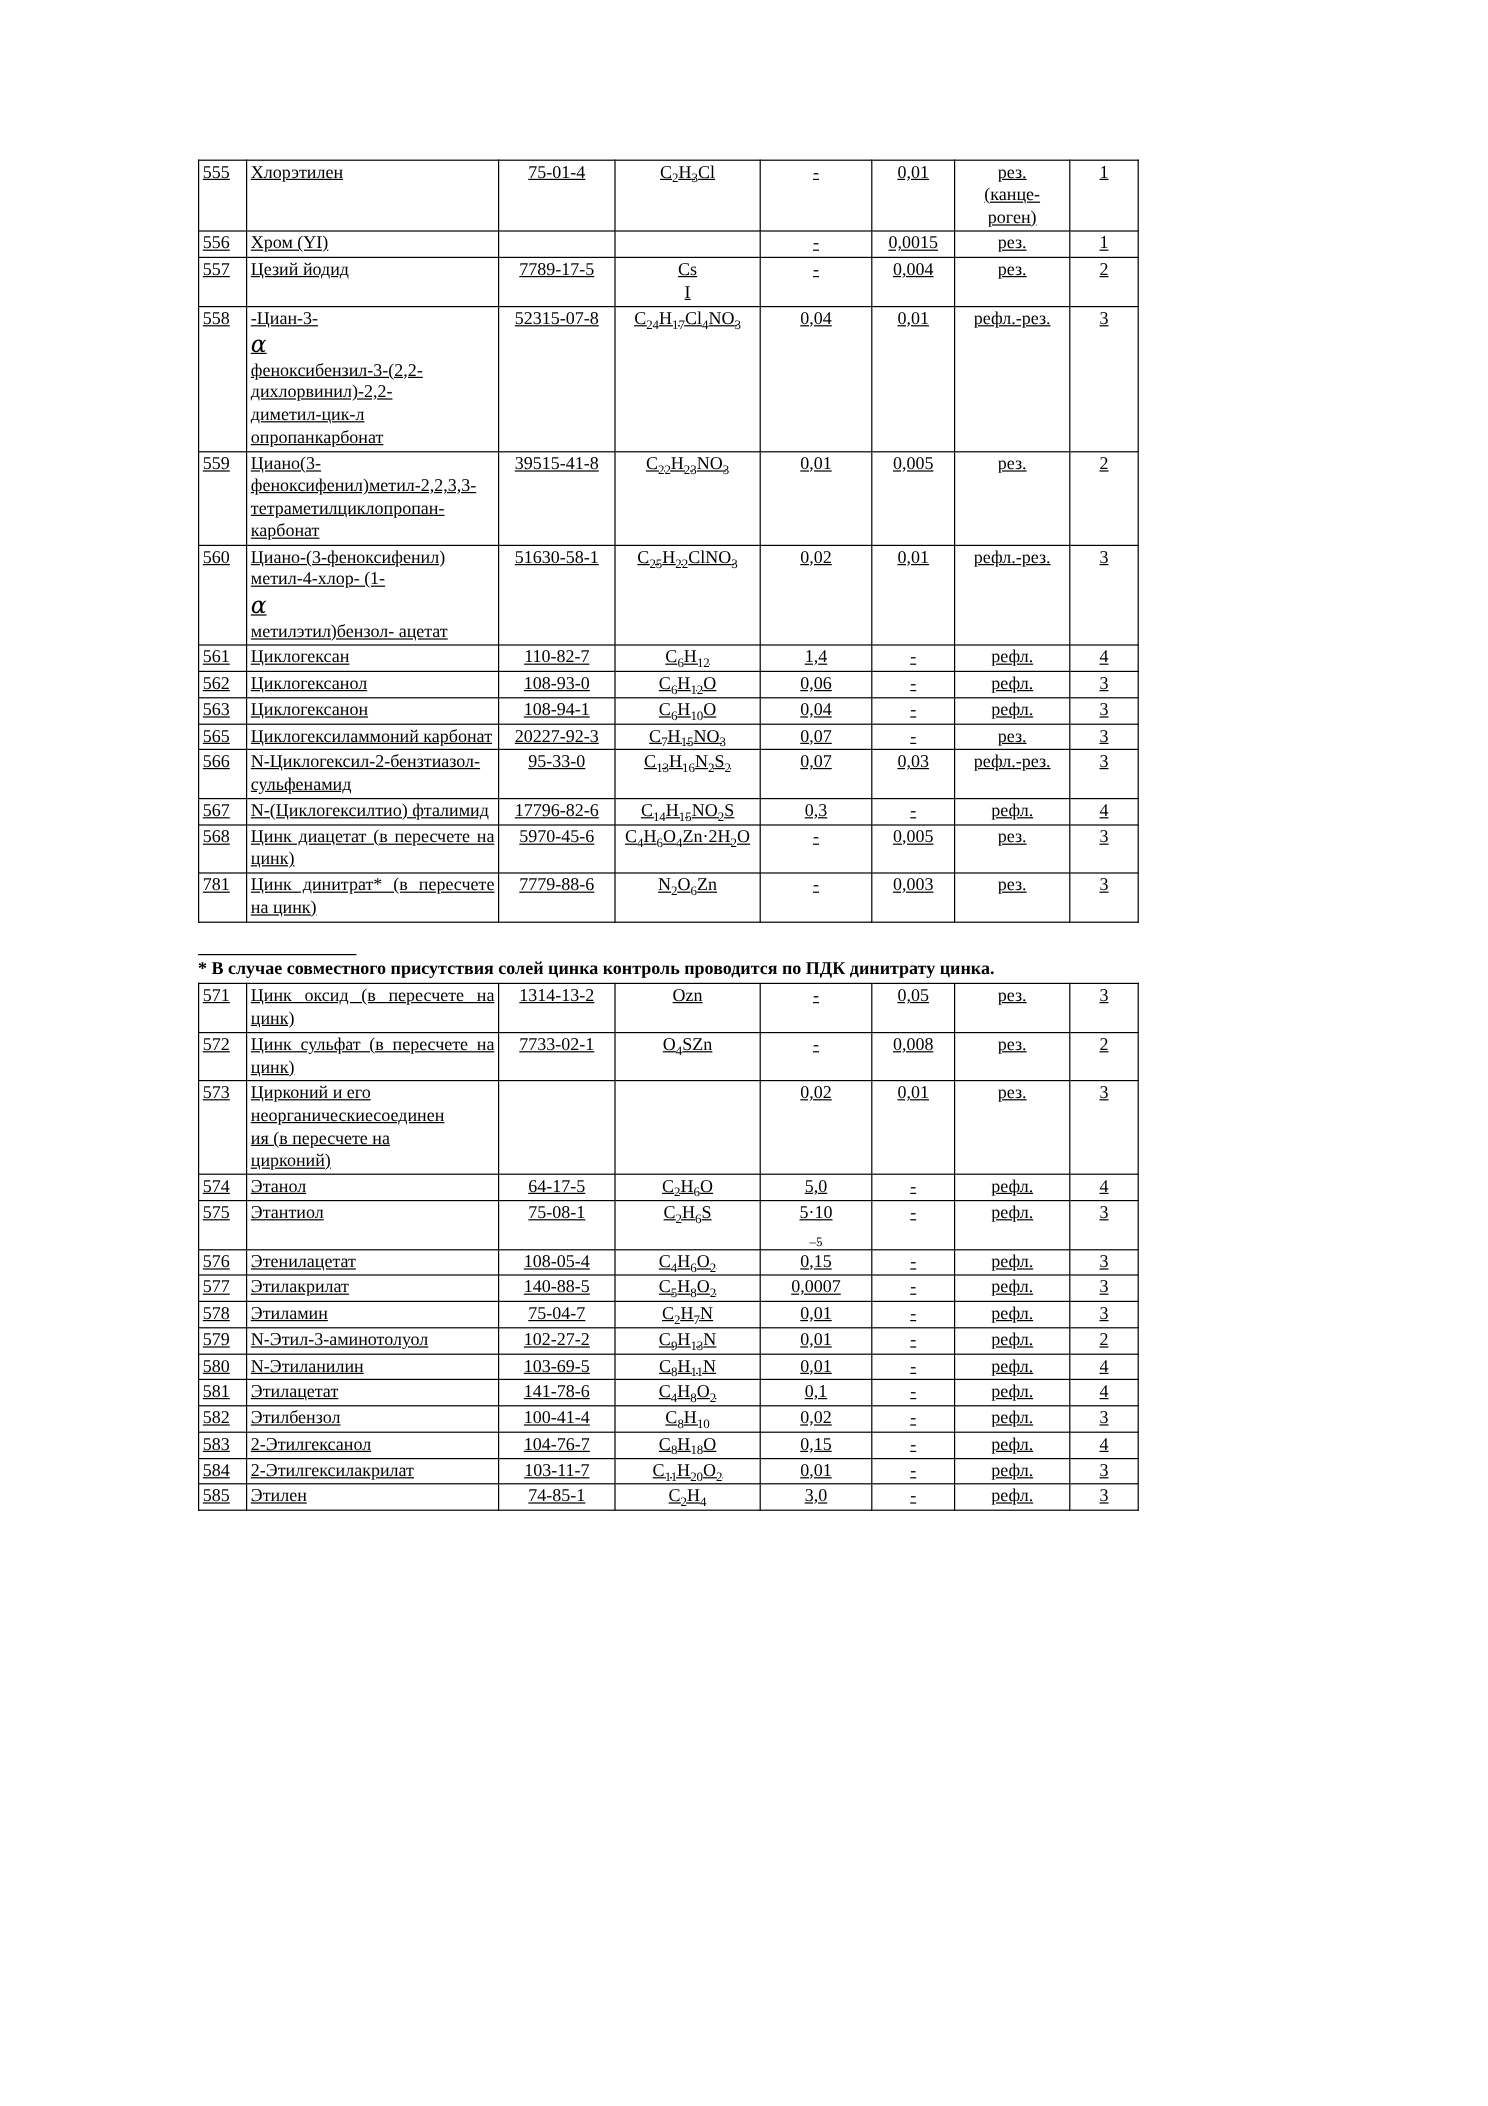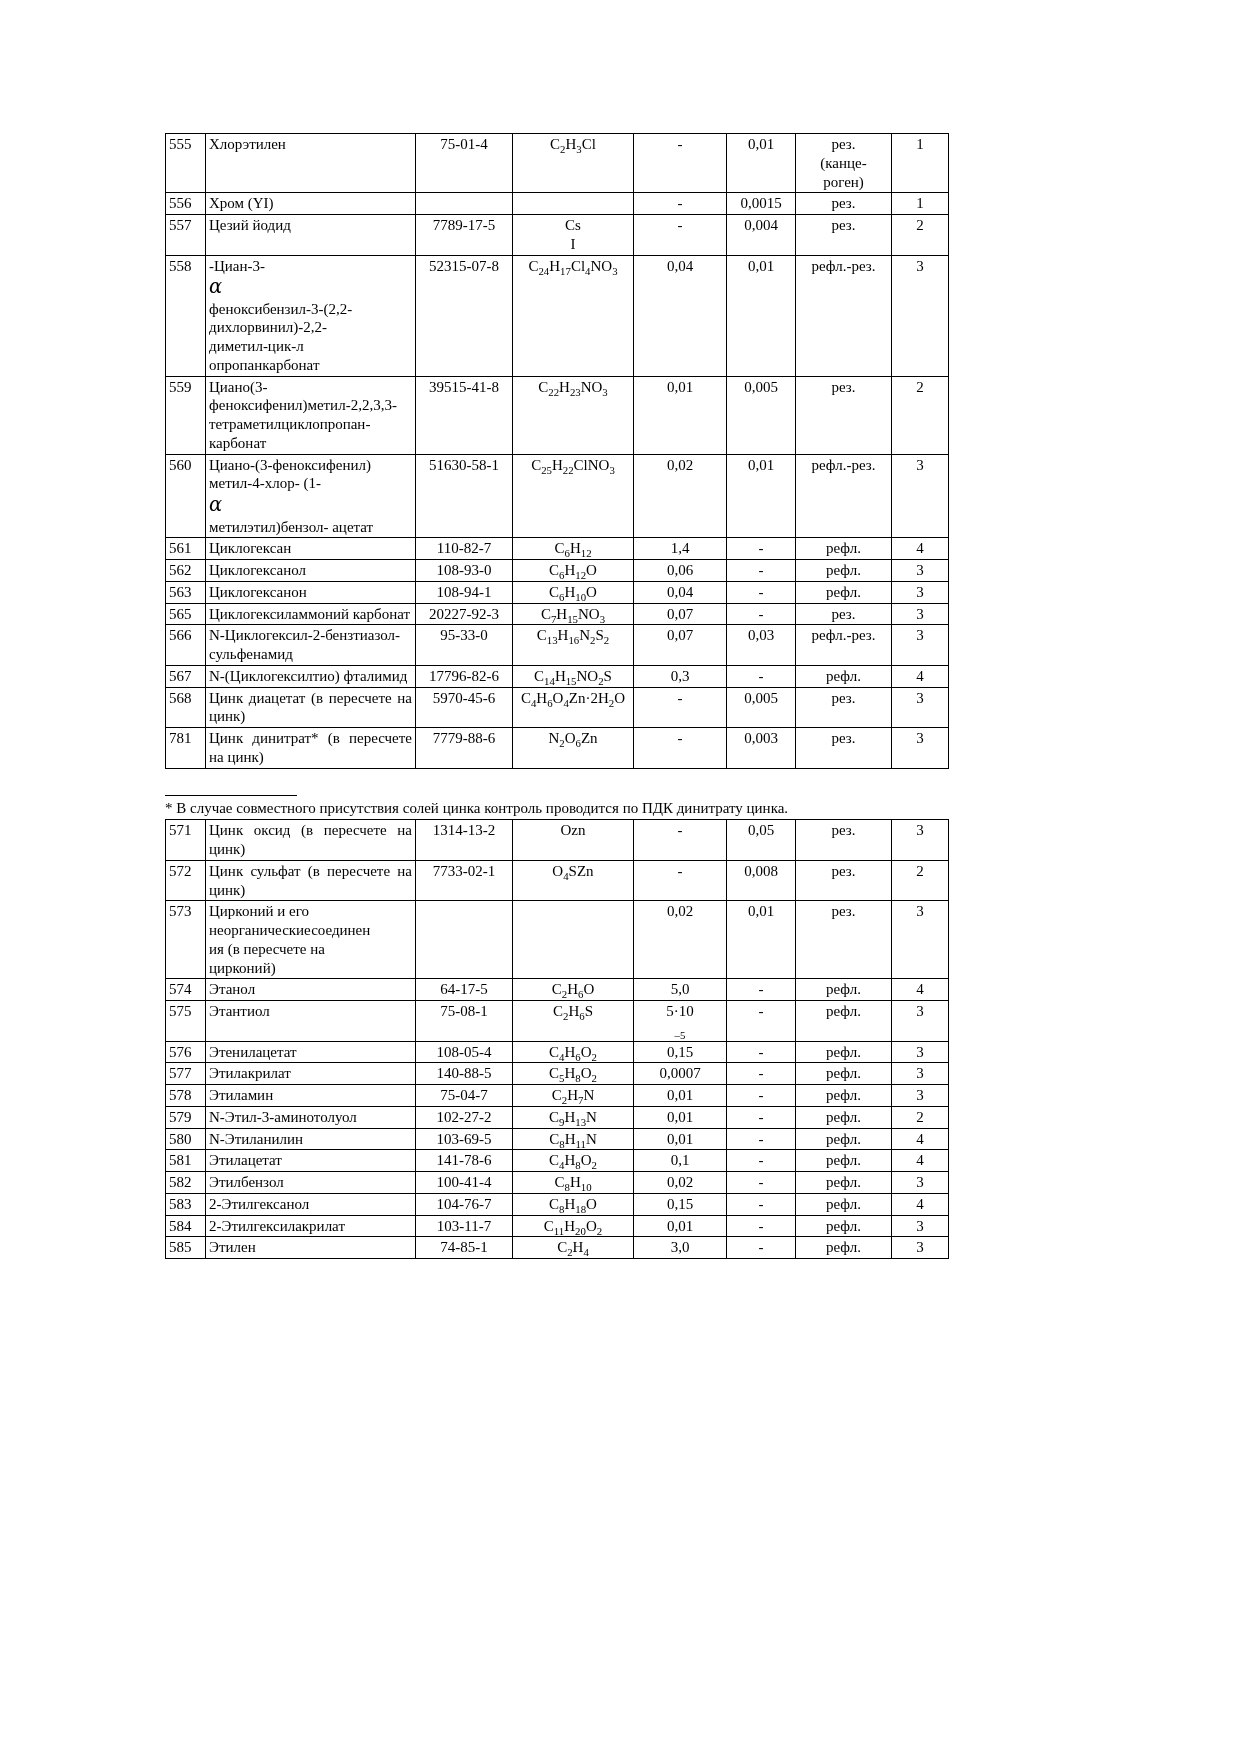--- a/index.html
+++ b/index.html
@@ -13,20 +13,21 @@
   .content{
     position:absolute;
     left:165px;top:133px;width:783px;
   }
   table.tbl{
     border-collapse:collapse;
     table-layout:fixed;
     width:783px;
     font-size:15px;
     line-height:1.25;
+    text-decoration:underline;
   }
   table.tbl td{
     border:1px solid #000;
     vertical-align:top;
     padding:1px 3px;
     overflow:hidden;
     word-wrap:break-word;
   }
   .c-num{text-align:left;}
   .c-name{text-align:justify;margin-top:11px;}
@@ -40,20 +41,21 @@
     line-height:1.25;
   }
   .footnote-rule{
     width:132px;
     border-top:1px solid #000;
     height:0;
     margin-bottom:3px;
   }
   .footnote-text{
     padding-bottom:2px;
+    font-weight:bold;
   }
 </style>
 </head>
 <body>
 
 <div class="content">
 
   <table class="tbl">
     <colgroup>
       <col style="width:40px">

